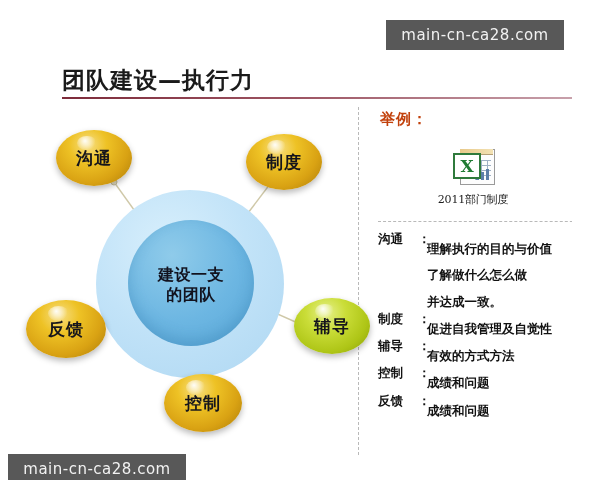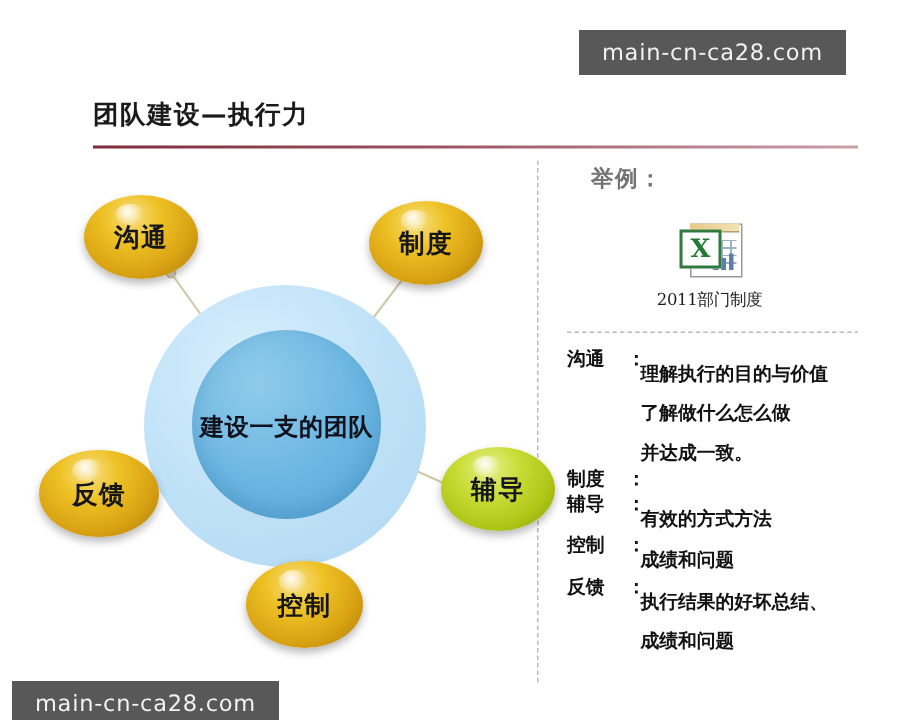--- a/index.html
+++ b/index.html
@@ -20,21 +20,21 @@
     font-family:"DejaVu Sans","Liberation Sans",sans-serif;
     letter-spacing:.5px;
     display:flex;align-items:center;justify-content:center;
   }
   #wm-top{right:8px;top:8px;width:178px;height:30px;font-size:15px;}
   #wm-bottom{left:8px;bottom:8px;width:178px;height:30px;font-size:15px;}
 
   
   #title{
     position:absolute;left:62px;top:53px;
-    font-size:17px;font-weight:bold;color:#1a1a1a;
+    font-size:23px;font-weight:bold;color:#1a1a1a;
     letter-spacing:1px;white-space:nowrap;
     font-family:"DejaVu Sans","Liberation Sans",sans-serif;
   }
   #title-rule{
     position:absolute;left:62px;top:85px;width:518px;height:2px;
     background:linear-gradient(90deg,#7d2b3a 0%,#9d5462 45%,#c9a3ad 100%);
   }
 
   
   #divider{
@@ -48,21 +48,21 @@
     position:absolute;left:78px;top:78px;width:188px;height:188px;border-radius:50%;
     background:radial-gradient(circle at 38% 30%,#d8effc 0%,#c2e3f8 45%,#aed7f2 100%);
   }
   #inner-circle{
     position:absolute;left:110px;top:108px;width:126px;height:126px;border-radius:50%;
     background:radial-gradient(circle at 35% 28%,#8fcbea 0%,#6cb6e2 55%,#5aa8d8 100%);
     box-shadow:inset 0 -6px 14px rgba(40,110,160,.28);
   }
   #center-label{
     position:absolute;left:110px;top:113px;width:126px;height:120px;
-    display:flex;flex-direction:row;align-items:center;justify-content:center;
+    display:flex;flex-direction:column;align-items:center;justify-content:center;
     font-size:16px;font-weight:bold;color:#12121e;line-height:1.28;
     text-align:center;letter-spacing:.5px;
   }
   #center-label span{display:block;}
 
   .node{
     position:absolute;border-radius:50%;
     display:flex;align-items:center;justify-content:center;
     font-size:17px;font-weight:bold;color:#15151c;letter-spacing:1px;
     box-shadow:0 3px 6px rgba(0,0,0,.28);
@@ -78,22 +78,22 @@
 
   #node-goutong{left:38px;top:18px;width:76px;height:56px;}
   #node-zhidu  {left:228px;top:22px;width:76px;height:56px;}
   #node-fudao  {left:276px;top:186px;width:76px;height:56px;}
   #node-kongzhi{left:146px;top:262px;width:78px;height:58px;}
   #node-fankui {left:8px;top:188px;width:80px;height:58px;}
 
   
   #panel{position:absolute;left:372px;top:98px;width:222px;}
   #panel-heading{
-    font-size:15px;font-weight:bold;color:#737373;letter-spacing:1px;
-    margin-left:22px;
+    font-size:15px;font-weight:bold;color:#c2410c;letter-spacing:1px;
+    margin-left:8px;
     font-family:Liberation Mono, monospace;
   }
   #example-block{
     margin-top:18px;display:flex;flex-direction:column;align-items:center;
     width:158px;margin-left:22px;
   }
   #file-icon{width:44px;height:40px;position:relative;}
   #file-icon .page{
     position:absolute;left:9px;top:2px;width:33px;height:34px;background:#fdfdfd;
     border:1px solid #9a9a9a;
@@ -229,20 +229,23 @@
         <div class="val">
           <span>理解执行的目的与价值</span>
           <span>了解做什么怎么做</span>
           <span>并达成一致。</span>
         </div>
       </div>
 
       <div class="bullet">
         <div class="key">制度</div>
         <div class="colon">：</div>
+        <div class="val">
+          <span>促进自我管理及自觉性</span>
+        </div>
       </div>
 
       <div class="bullet">
         <div class="key">辅导</div>
         <div class="colon">：</div>
         <div class="val">
           <span>有效的方式方法</span>
         </div>
       </div>
 
@@ -251,21 +254,20 @@
         <div class="colon">：</div>
         <div class="val">
           <span>成绩和问题</span>
         </div>
       </div>
 
       <div class="bullet">
         <div class="key">反馈</div>
         <div class="colon">：</div>
         <div class="val">
-          <span>执行结果的好坏总结、</span>
           <span>成绩和问题</span>
         </div>
       </div>
 
     </div>
   </div>
 
 </div>
 
 </body></html>

